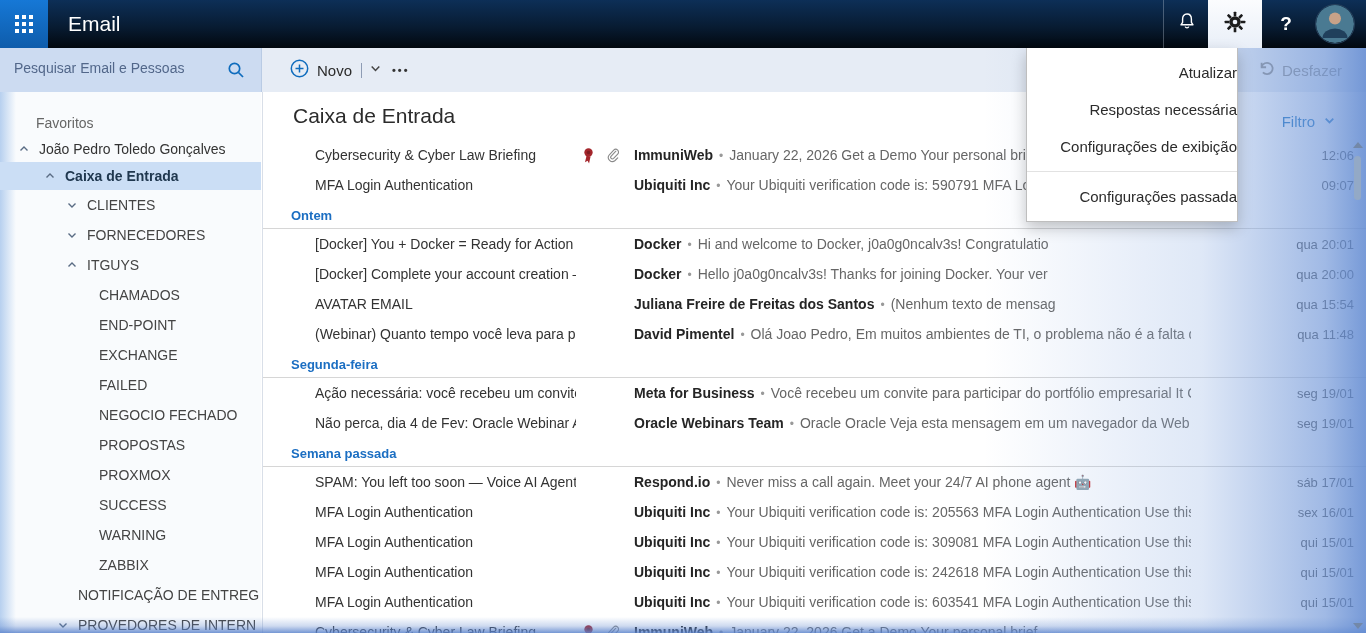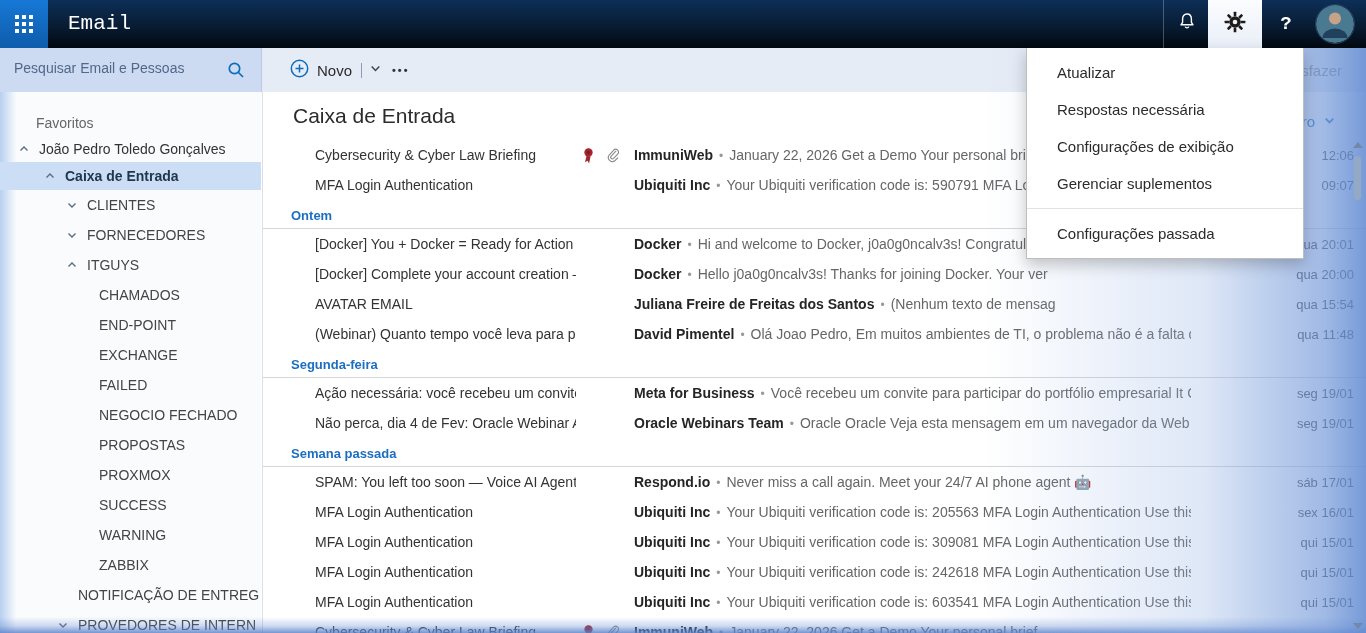--- a/index.html
+++ b/index.html
@@ -1,21 +1,21 @@
 <!DOCTYPE html>
 <html><head>
 <meta charset="utf-8">
 <style>
   html,body{margin:0;padding:0;}
   .page{position:relative;width:1366px;height:633px;overflow:hidden;
         font-family:"Liberation Sans",sans-serif;background:#fff;}
 
   
   .topbar{position:absolute;left:0;top:0;width:1366px;height:48px;
-          background:linear-gradient(180deg,#0d2f57 0%,#081c33 55%,#02080f 100%);z-index:90;font-family:Liberation Mono, monospace;}
+          background:linear-gradient(180deg,#0d2f57 0%,#081c33 55%,#02080f 100%);z-index:90;}
   .waffle-btn{position:absolute;left:0;top:0;width:48px;height:48px;
           background:linear-gradient(#1678d6,#0e5cab);display:flex;align-items:center;justify-content:center;}
   .waffle{display:grid;grid-template-columns:repeat(3,4px);grid-gap:3px;}
   .waffle span{width:4px;height:4px;background:#fff;}
   .tb-title{position:absolute;left:68px;top:0;line-height:48px;color:#fff;font-size:21px;font-weight:300;}
   .tb-btn{position:absolute;top:0;height:48px;display:flex;align-items:center;justify-content:center;}
   .btn-bell{left:1163px;width:45px;border-left:1px solid rgba(190,200,215,.35);}
   .gear-patch{left:1208px;width:54px;background:linear-gradient(#fbfcfe,#e9eff8);}
   .btn-help{left:1262px;width:48px;color:#fff;font-size:19px;font-weight:700;}
   .btn-avatar{left:1312px;width:46px;}
@@ -64,23 +64,23 @@
   .m-row{height:30px;display:flex;align-items:center;padding-left:52px;white-space:nowrap;}
   .m-subj{width:261px;overflow:hidden;font-size:14px;color:#333;flex:none;}
   .m-ics{width:58px;flex:none;display:flex;}
   .m-ic{width:24px;display:flex;justify-content:center;align-items:center;}
   .m-sp{width:557px;flex:none;overflow:hidden;font-size:14px;color:#666;}
   .m-sender{font-weight:700;color:#252525;}
   .m-dot{margin:0 6px;color:#999;font-size:12px;}
   .m-time{flex:1;text-align:right;padding-right:12px;font-size:13px;color:#3d3d3d;}
 
   
-  .menu{position:absolute;left:1026px;top:48px;width:278px;background:#fff;
+  .menu{position:absolute;left:1026px;top:48px;width:212px;background:#fff;
         border:1px solid #bebebe;border-top:none;box-shadow:0 6px 14px rgba(0,0,0,.22);
-        z-index:100;padding:6px 0;box-sizing:border-box;}
+        z-index:100;padding:6px 0;box-sizing:border-box;text-align:right;}
   .menu-item{height:37px;line-height:37px;padding-left:30px;font-size:15px;color:#2b2b2b;cursor:pointer;}
   .menu-divider{border-top:1px solid #e2e2e2;margin:6px 0;}
 
   
   .grad-overlay{position:absolute;left:0;top:48px;right:0;bottom:0;pointer-events:none;z-index:55;
         background:
           linear-gradient(to right,rgba(147,178,228,0) 72%,rgba(147,178,228,.30) 88%,rgba(120,156,218,.70) 97%,rgba(100,140,210,.88) 100%),
           linear-gradient(to top,rgba(92,132,204,.85) 0px,rgba(92,132,204,.30) 7px,rgba(92,132,204,0) 16px);}
   .scrollbar{position:absolute;right:2px;top:140px;bottom:2px;width:12px;z-index:60;}
   .sb-up{position:absolute;top:2px;left:1px;width:0;height:0;border-left:5px solid transparent;border-right:5px solid transparent;border-bottom:6px solid #7388a8;}
@@ -427,21 +427,20 @@
             <span class="m-time"></span>
           </div>
         </div>
       </div>
   </div>
 
   <div class="menu" id="settings-menu">
       <div class="menu-item">Atualizar</div>
       <div class="menu-item">Respostas necessária</div>
       <div class="menu-item">Configurações de exibição</div>
-      <div class="menu-item">Gerenciar suplementos</div>
       <div class="menu-divider"></div>
       <div class="menu-item">Configurações passada</div>
     </div>
 
   <div class="grad-overlay"></div>
   <div class="scrollbar">
     <div class="sb-up"></div>
     <div class="sb-thumb"></div>
     <div class="sb-down"></div>
   </div>

